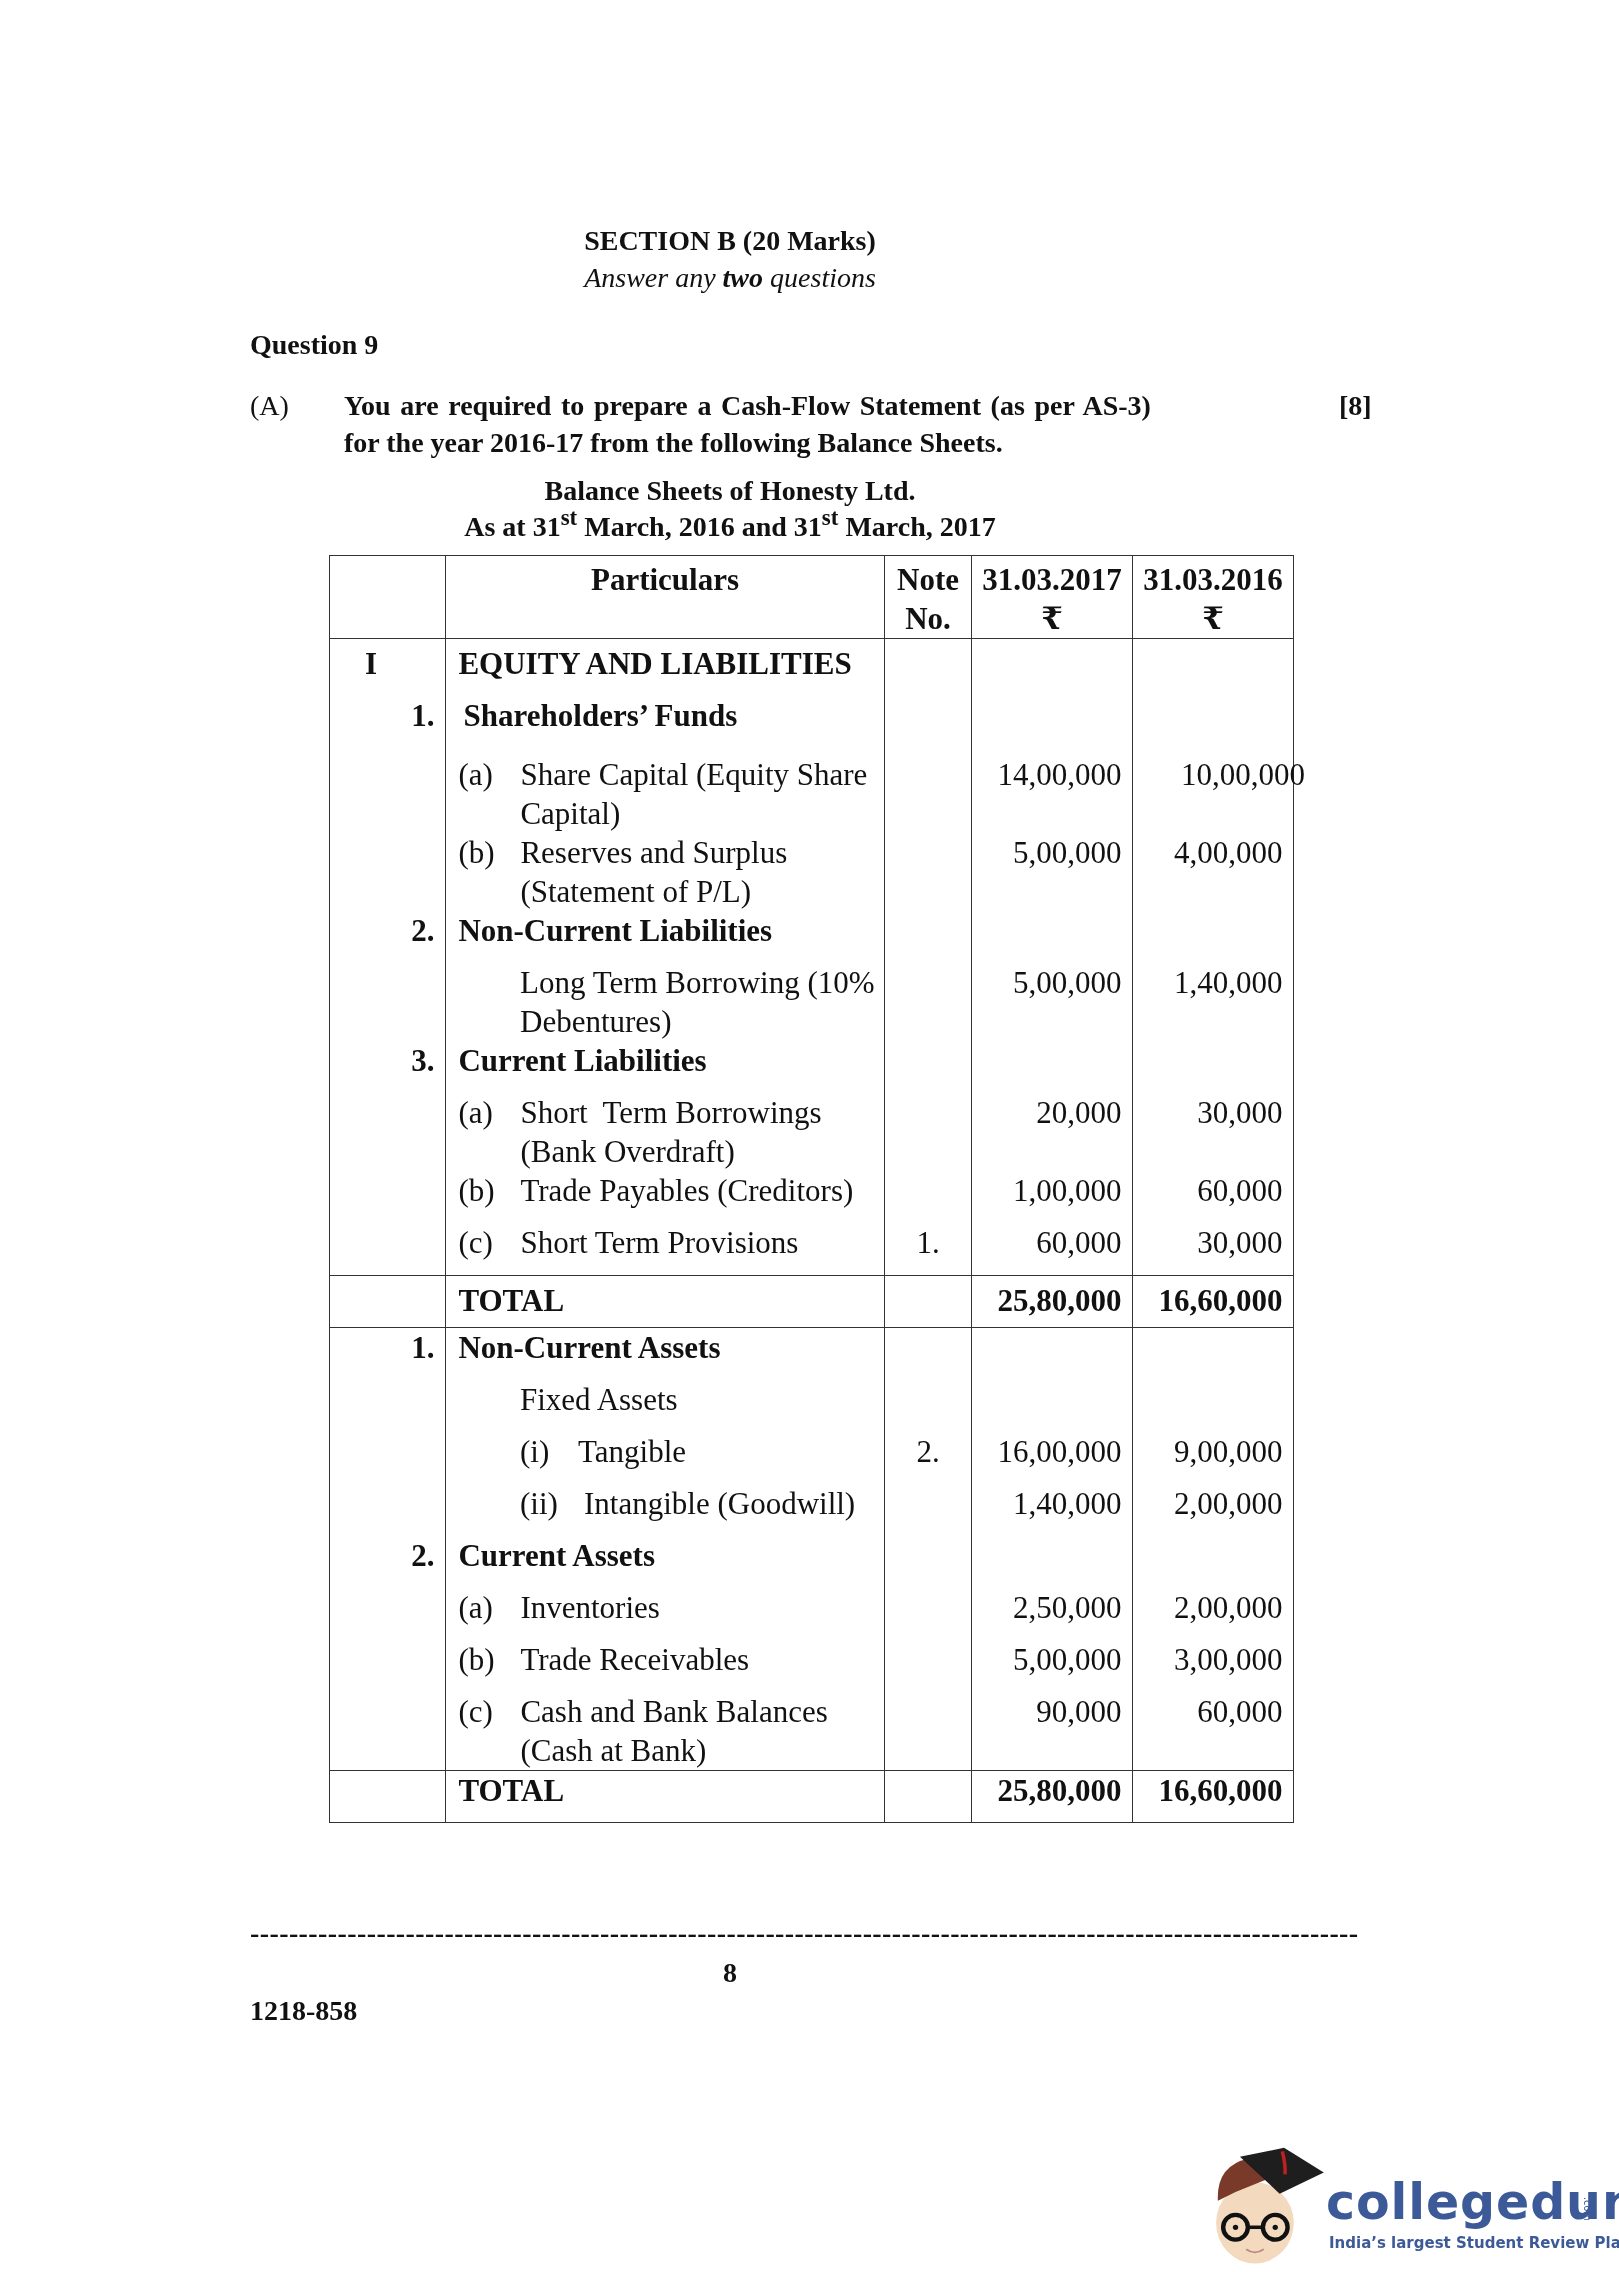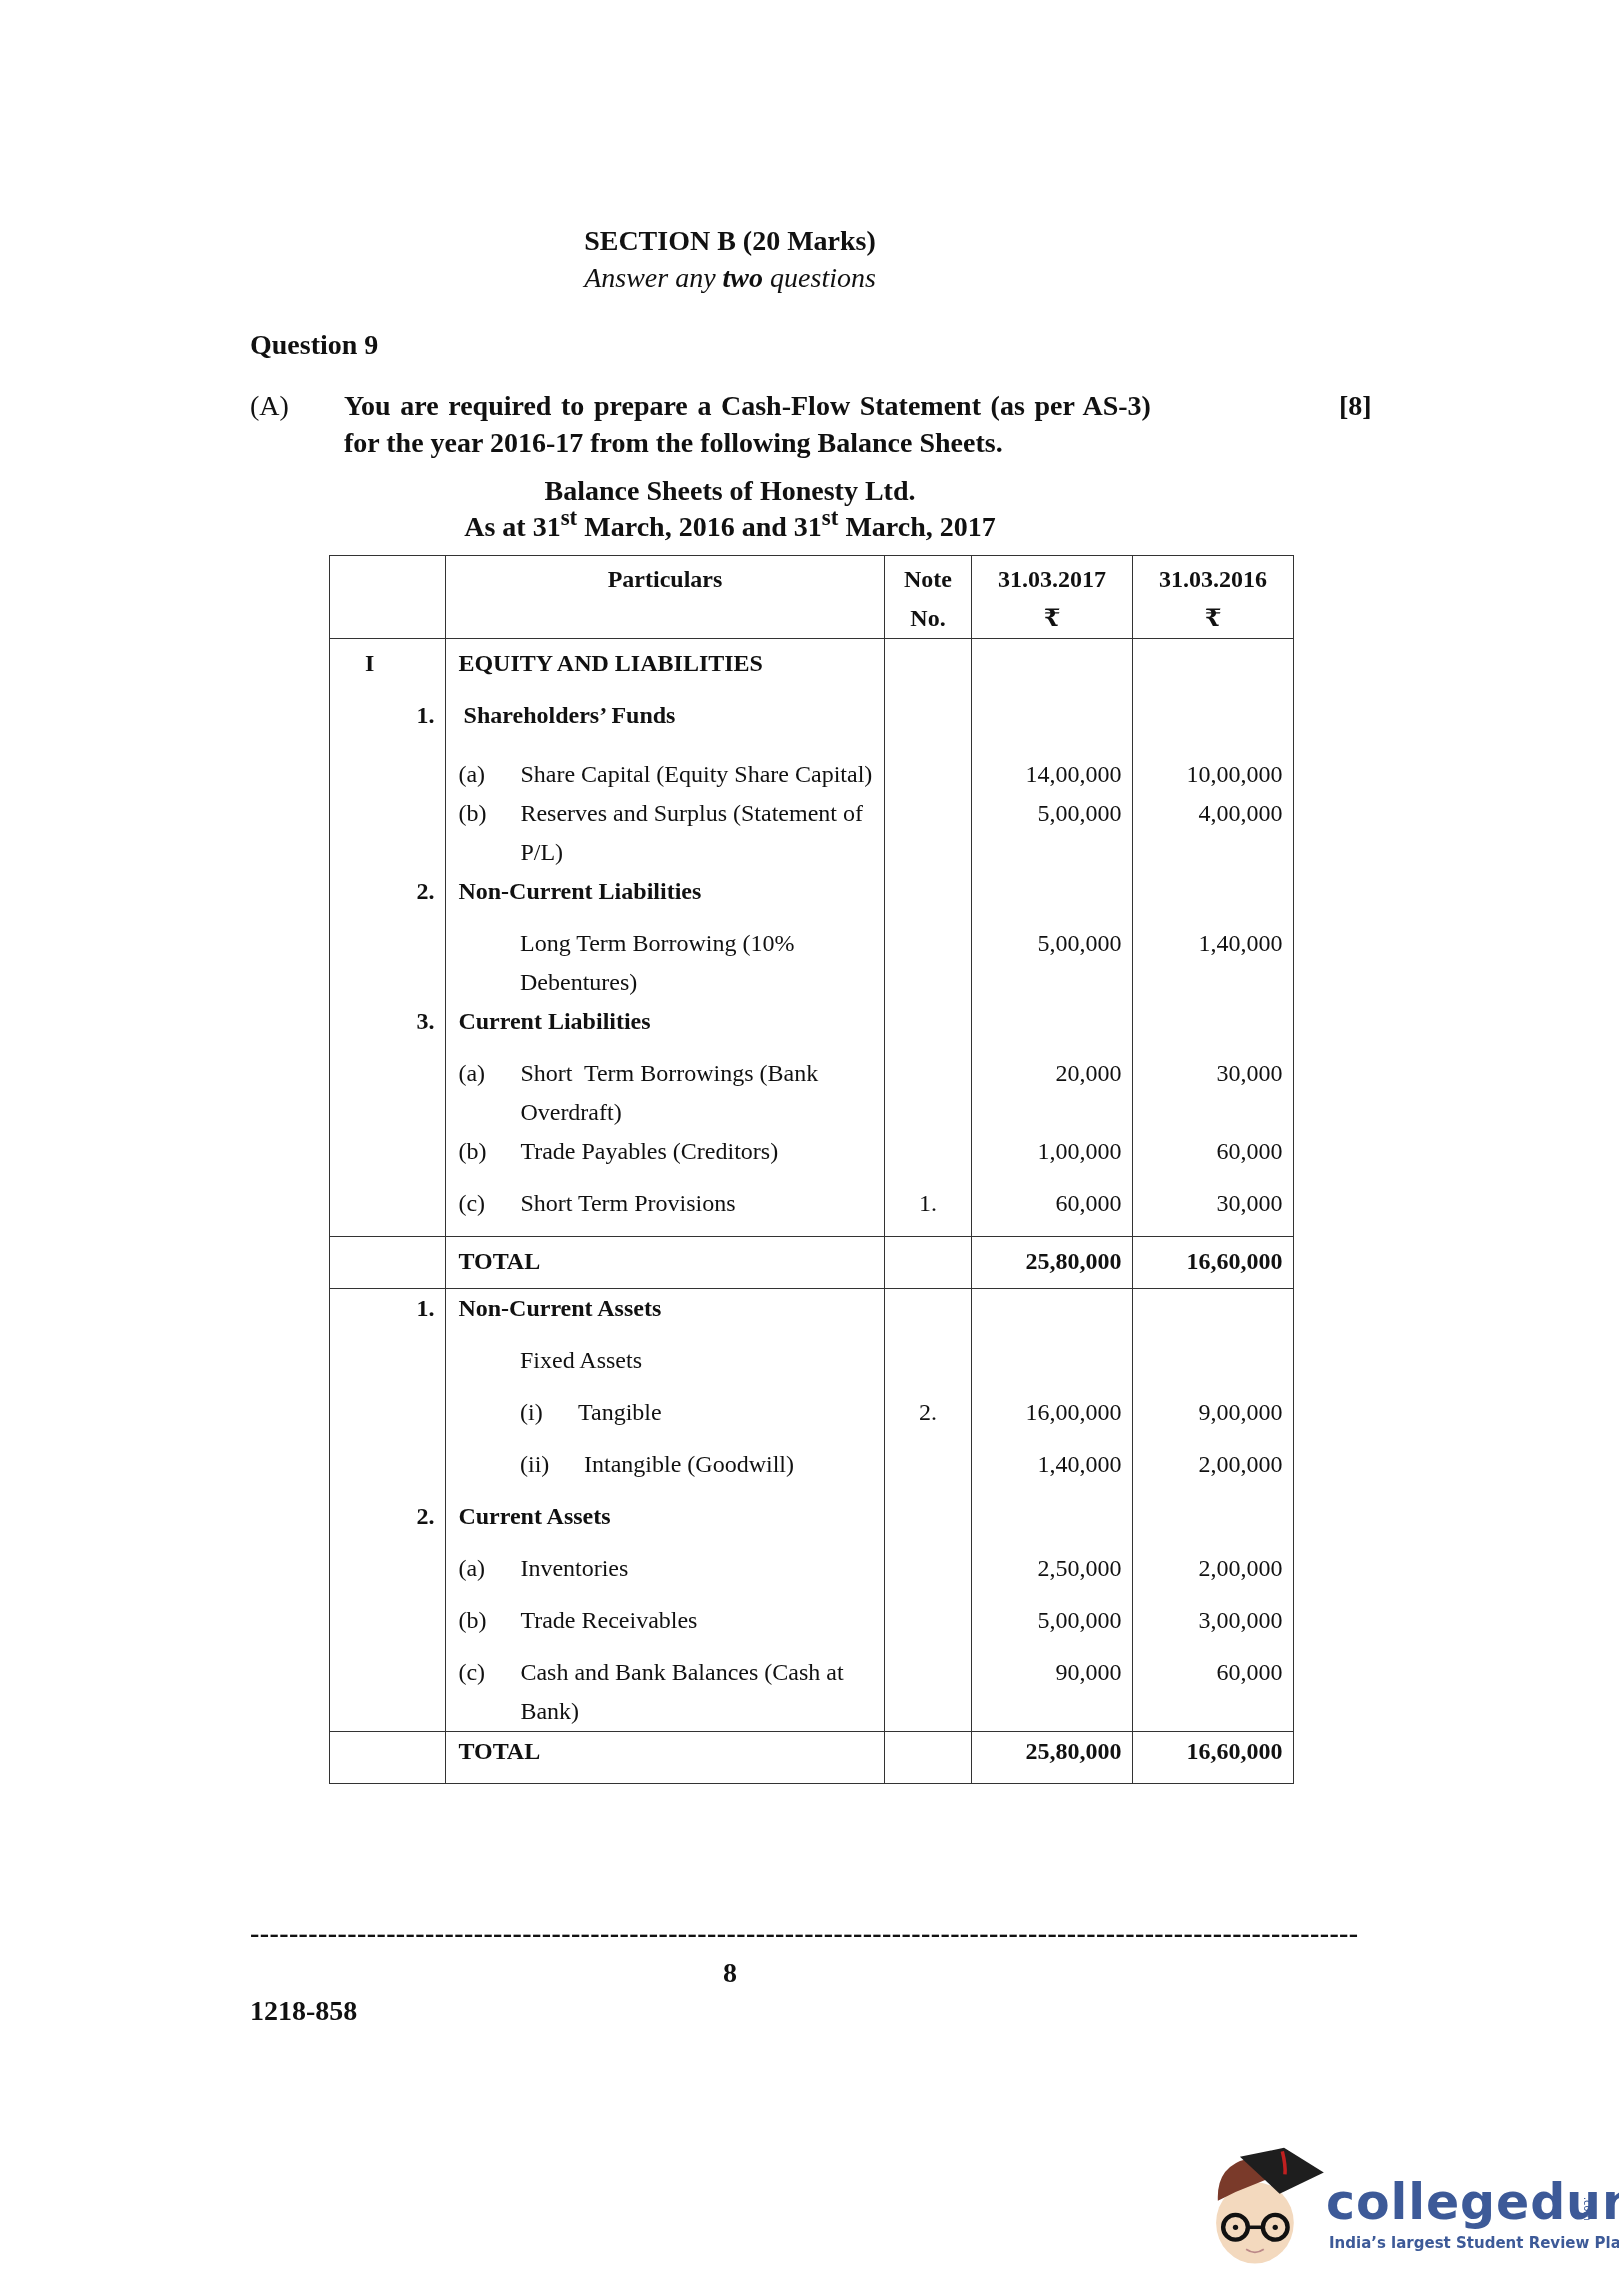--- a/index.html
+++ b/index.html
@@ -12,21 +12,21 @@
     .center { left: 0; width: 1460px; text-align: center; }
     .txt { font-size: 28px; line-height: 34px; white-space: nowrap; }
     .b { font-weight: bold; }
     .i { font-style: italic; }
     sup { font-size: 23px; line-height: 0; vertical-align: 10.6px; }
 
     
     .tbl {
       position: absolute; left: 329px; top: 555px; width: 964px;
       border-collapse: collapse; table-layout: fixed;
-      font-size: 24px; line-height: 39px;
+      font-size: 31px; line-height: 39px;
     }
     .tbl td {
       border-left: 1.8px solid #333; border-right: 1.8px solid #333;
       padding: 0; vertical-align: top;
     }
     .tbl tr.rule-top td { border-top: 1.8px solid #333; }
     .tbl tr.rule-bottom td { border-bottom: 1.8px solid #333; }
     .c1 { width: 116px; }
     .c2 { width: 439px; }
     .c3 { width: 87px; }

